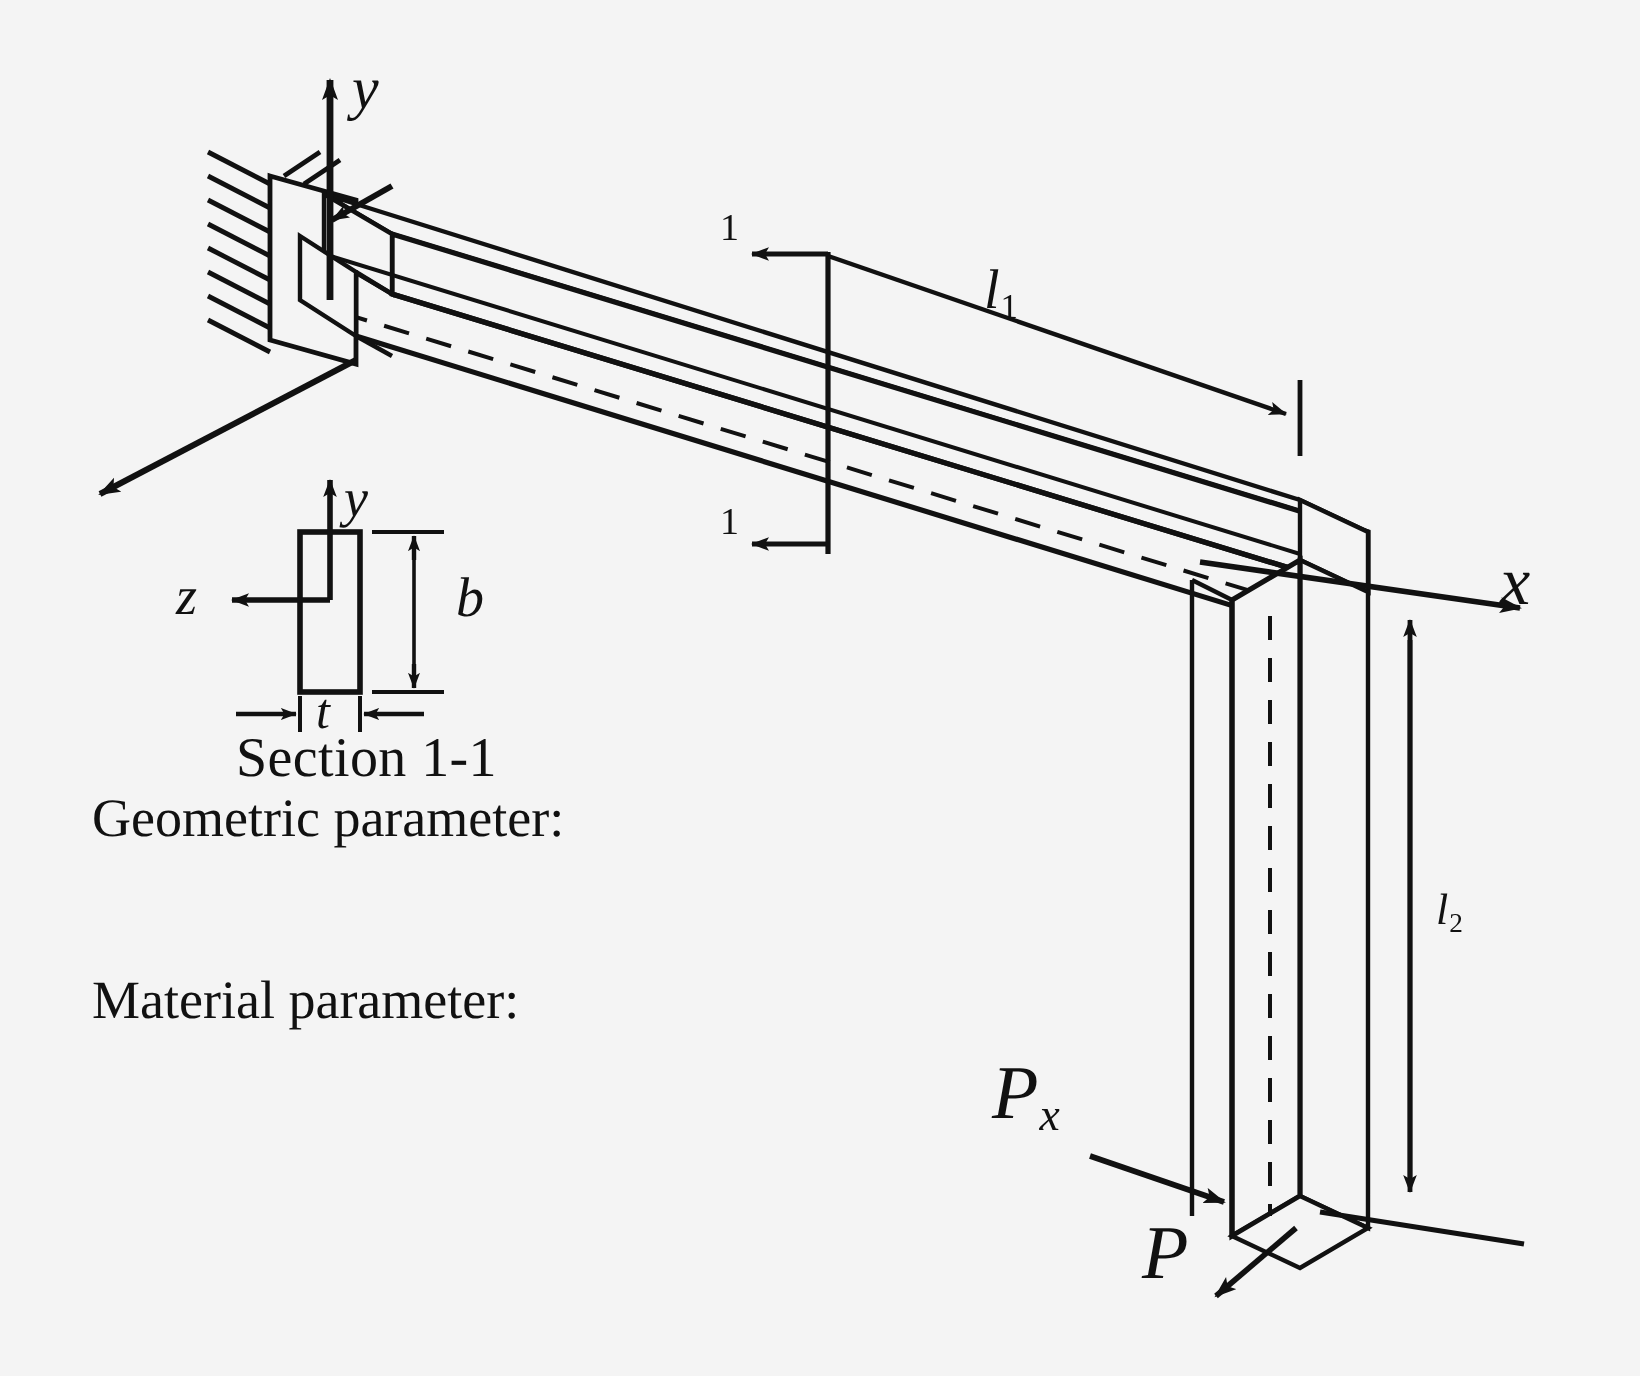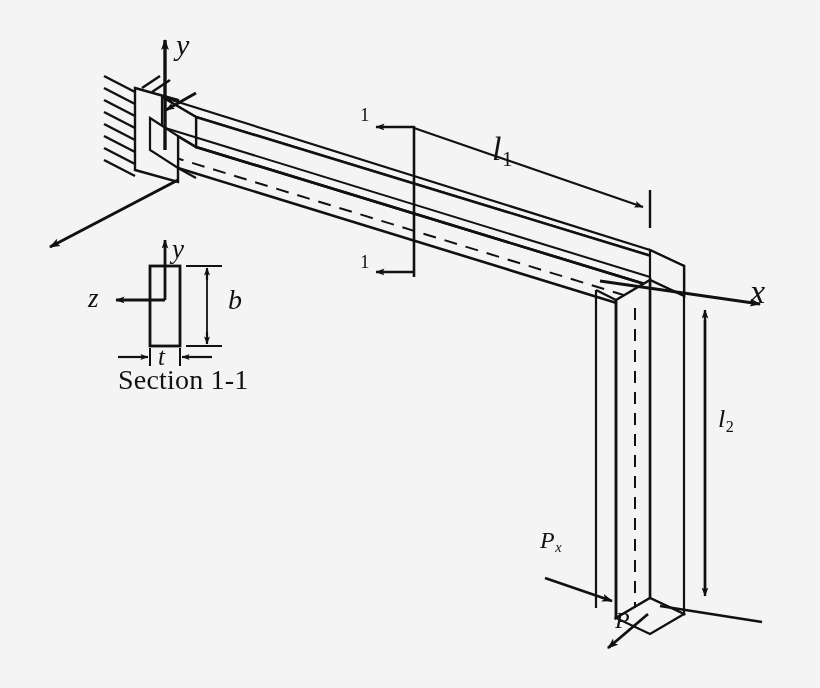--- a/index.html
+++ b/index.html
@@ -62,22 +62,21 @@
     font-size: 27px;
     font-style: normal;
   }
   .blk-body {
     font-size: 22px;
     font-style: italic;
   }
   .blk-body .rm { font-style: normal; }
   .force-lbl {
     font-style: italic;
-    font-size: 24px;
-    margin-left: 44px;
+    font-size: 38px;
   }
   .force-lbl .sub { font-size: 0.6em; font-style: italic; }
 </style>
 </head>
 <body>
 
 <div id="figure">
 
   <svg width="820" height="688" viewBox="0 0 820 688" style="position:absolute;left:0;top:0;">
 
@@ -215,31 +214,33 @@
   <span class="txt sect-num" style="left:360px; top:105px;">1</span>
 
   <span class="txt sect-num" style="left:360px; top:252px;">1</span>
 
   <span class="txt sect-cap" style="left:118px; top:366px;">Section 1-1</span>
 
   <span class="txt dim-lbl" style="left:228px; top:286px;">b</span>
 
   <span class="txt dim-lbl" style="left:158px; top:344px; font-size:25px;">t</span>
 
-  <span class="txt dim-lbl" style="left:492px; top:132px; font-size:34px;">
+  <span class="txt dim-lbl" style="left:492px; top:132px; font-size:28px;">
     <span>l</span><span class="sub">1</span>
   </span>
 
-  <span class="txt dim-lbl" style="left:718px; top:406px; font-size:26px;">
+  <span class="txt dim-lbl" style="left:718px; top:444px; font-size:22px;">
     <span>l</span><span class="sub">2</span>
   </span>
 
   <span class="txt force-lbl" style="left:496px; top:528px;">
     <span>P</span><span class="sub">x</span>
   </span>
 
   <span class="txt force-lbl" style="left:571px; top:608px;">P</span>
 
-
-
+  <span class="txt blk-head" style="left:46px; top:396px;">Geometric parameter:</span>
+
+
+  <span class="txt blk-head" style="left:46px; top:487px;">Material parameter:</span>
 
 
 </div>
 
 </body></html>

